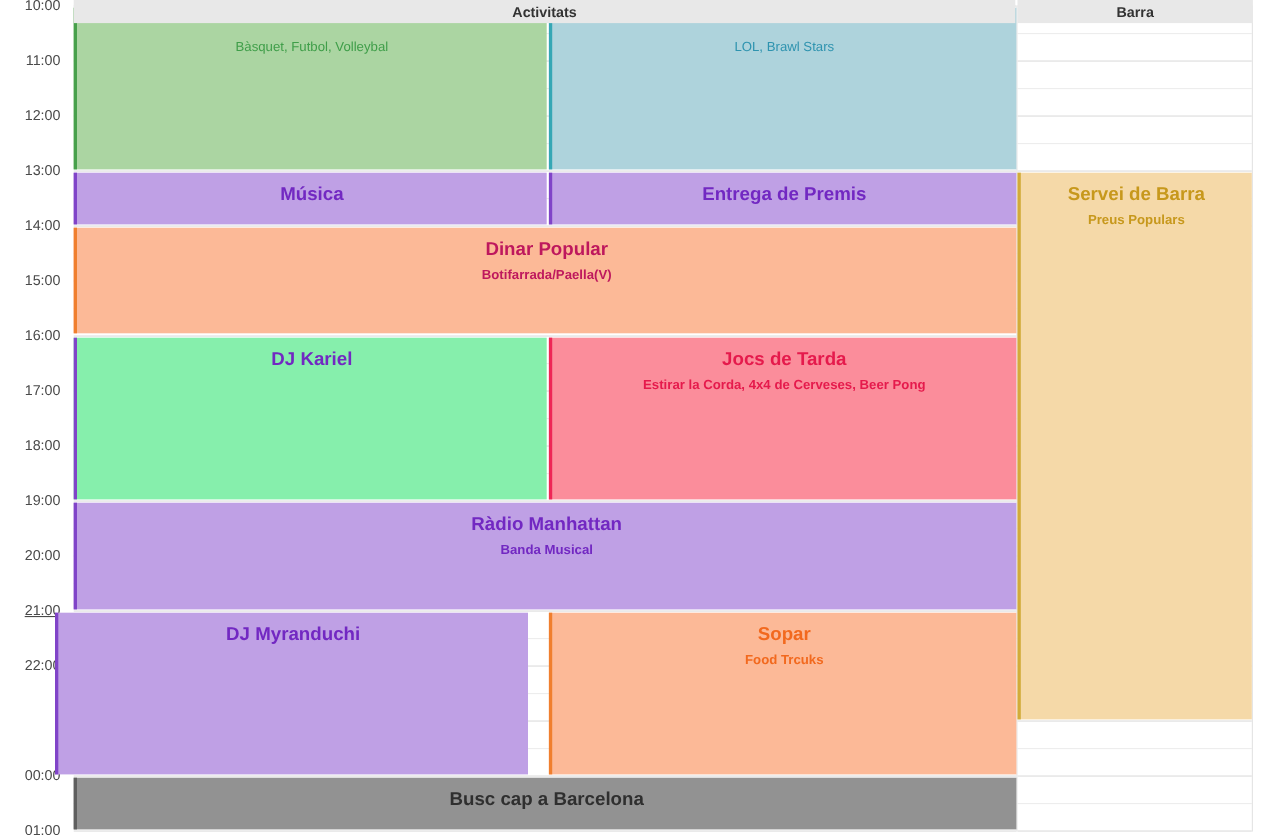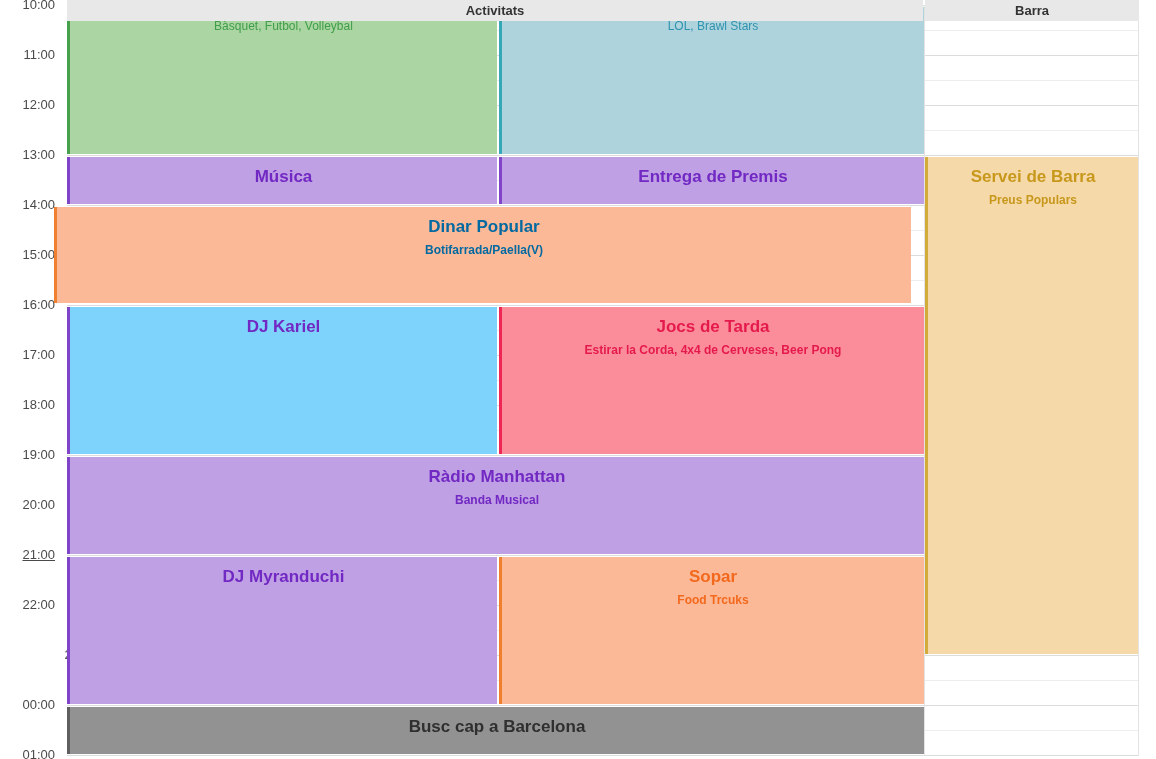--- a/index.html
+++ b/index.html
@@ -30,21 +30,21 @@
   }
   .col-header.act{left:67px;width:856px;}
   .col-header.bar{left:925px;width:214px;}
 
   
   .event{
     position:absolute;box-sizing:border-box;border-left:3px solid;
     text-align:center;padding-top:12px;overflow:hidden;z-index:2;
   }
   .event-title{font-size:17px;font-weight:bold;line-height:16px;}
-  .event-subtitle{font-size:12px;line-height:15px;margin-top:0;}
+  .event-subtitle{font-size:12px;line-height:15px;margin-top:16px;}
   .event-title + .event-subtitle{margin-top:8px;font-weight:bold;}
 </style>
 </head>
 <body>
 
 <div class="canvas">
   <div id="gutter">
       <div class="time-label" style="top: -3px;">10:00</div>
       <div class="time-label" style="top: 47px;">11:00</div>
       <div class="time-label" style="top: 97px;">12:00</div>
@@ -133,36 +133,36 @@
       </div>
       <div class="event" style="top: 7px; left: 499px; width: 425px; height: 147px; background: rgb(174, 211, 220); border-left-color: rgb(53, 167, 181); color: rgb(46, 147, 175);">
         <div class="event-subtitle">LOL, Brawl Stars</div>
       </div>
       <div class="event" style="top: 157px; left: 67px; width: 430px; height: 47px; background: rgb(191, 160, 229); border-left-color: rgb(128, 68, 200); color: rgb(114, 40, 194);">
         <div class="event-title">Música</div>
       </div>
       <div class="event" style="top: 157px; left: 499px; width: 425px; height: 47px; background: rgb(191, 160, 229); border-left-color: rgb(128, 68, 200); color: rgb(114, 40, 194);">
         <div class="event-title">Entrega de Premis</div>
       </div>
-      <div class="event" style="top: 207px; left: 54px; width: 857px; height: 96px; background: rgb(252, 185, 151); border-left-color: rgb(240, 127, 46); color: #0369a1;">
+      <div class="event" style="top: 207px; left: 67px; width: 857px; height: 96px; background: rgb(252, 185, 151); border-left-color: rgb(240, 127, 46); color: #be185d;">
         <div class="event-title">Dinar Popular</div>
         <div class="event-subtitle">Botifarrada/Paella(V)</div>
       </div>
-      <div class="event" style="top: 307px; left: 67px; width: 430px; height: 147px; background: #7dd3fc; border-left-color: rgb(128, 68, 200); color: rgb(114, 40, 194);">
+      <div class="event" style="top: 307px; left: 67px; width: 430px; height: 147px; background: #86efac; border-left-color: rgb(128, 68, 200); color: rgb(114, 40, 194);">
         <div class="event-title">DJ Kariel</div>
       </div>
       <div class="event" style="top: 307px; left: 499px; width: 425px; height: 147px; background: rgb(251, 141, 155); border-left-color: rgb(238, 38, 86); color: rgb(229, 26, 76);">
         <div class="event-title">Jocs de Tarda</div>
         <div class="event-subtitle">Estirar la Corda, 4x4 de Cerveses, Beer Pong</div>
       </div>
       <div class="event" style="top: 457px; left: 67px; width: 857px; height: 97px; background: rgb(191, 160, 229); border-left-color: rgb(128, 68, 200); color: rgb(114, 40, 194);">
         <div class="event-title">Ràdio Manhattan</div>
         <div class="event-subtitle">Banda Musical</div>
       </div>
-      <div class="event" style="top: 557px; left: 67px; width: 430px; height: 147px; background: rgb(191, 160, 229); border-left-color: rgb(128, 68, 200); color: rgb(114, 40, 194);">
+      <div class="event" style="top: 557px; left: 50px; width: 430px; height: 147px; background: rgb(191, 160, 229); border-left-color: rgb(128, 68, 200); color: rgb(114, 40, 194);">
         <div class="event-title">DJ Myranduchi</div>
       </div>
       <div class="event" style="top: 557px; left: 499px; width: 425px; height: 147px; background: rgb(252, 185, 151); border-left-color: rgb(240, 127, 46); color: rgb(242, 105, 30);">
         <div class="event-title">Sopar</div>
         <div class="event-subtitle">Food Trcuks</div>
       </div>
       <div class="event" style="top: 707px; left: 67px; width: 857px; height: 47px; background: rgb(146, 146, 146); border-left-color: rgb(95, 95, 95); color: rgb(47, 47, 47);">
         <div class="event-title">Busc cap a Barcelona</div>
       </div>
       <div class="event" style="top: 157px; left: 925px; width: 213px; height: 497px; background: rgb(245, 217, 168); border-left-color: rgb(210, 171, 58); color: rgb(199, 152, 28);">

